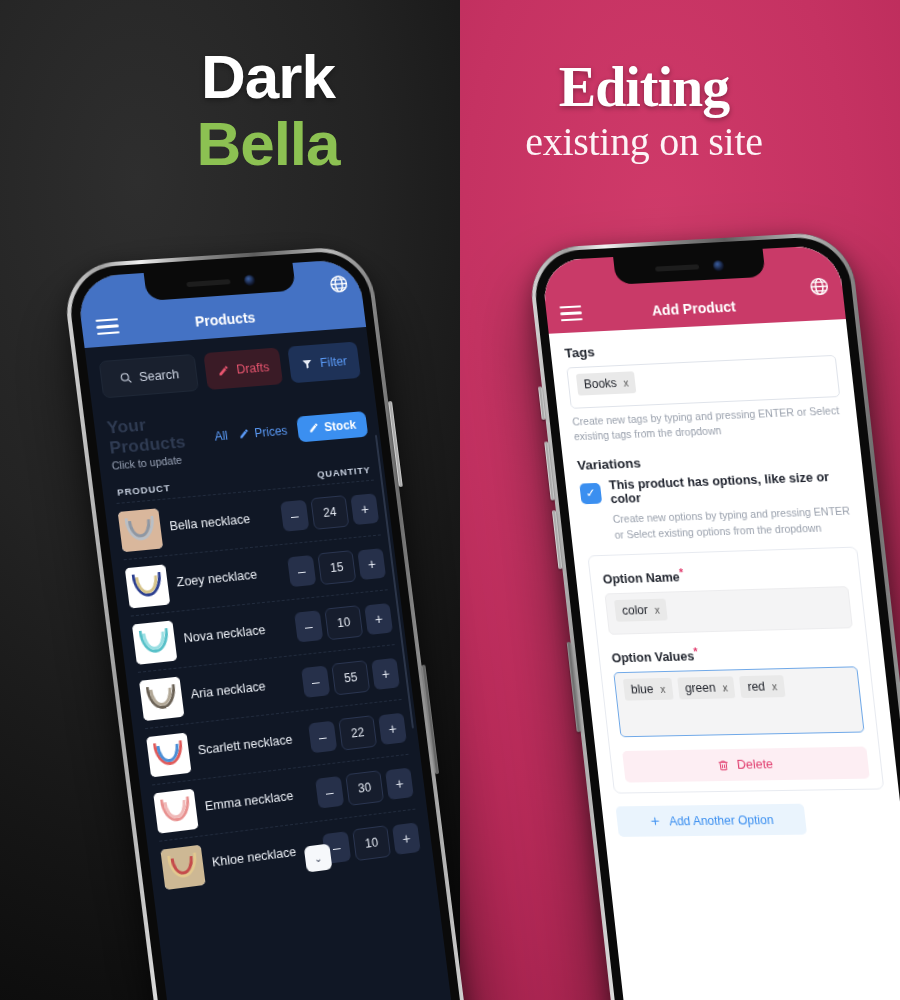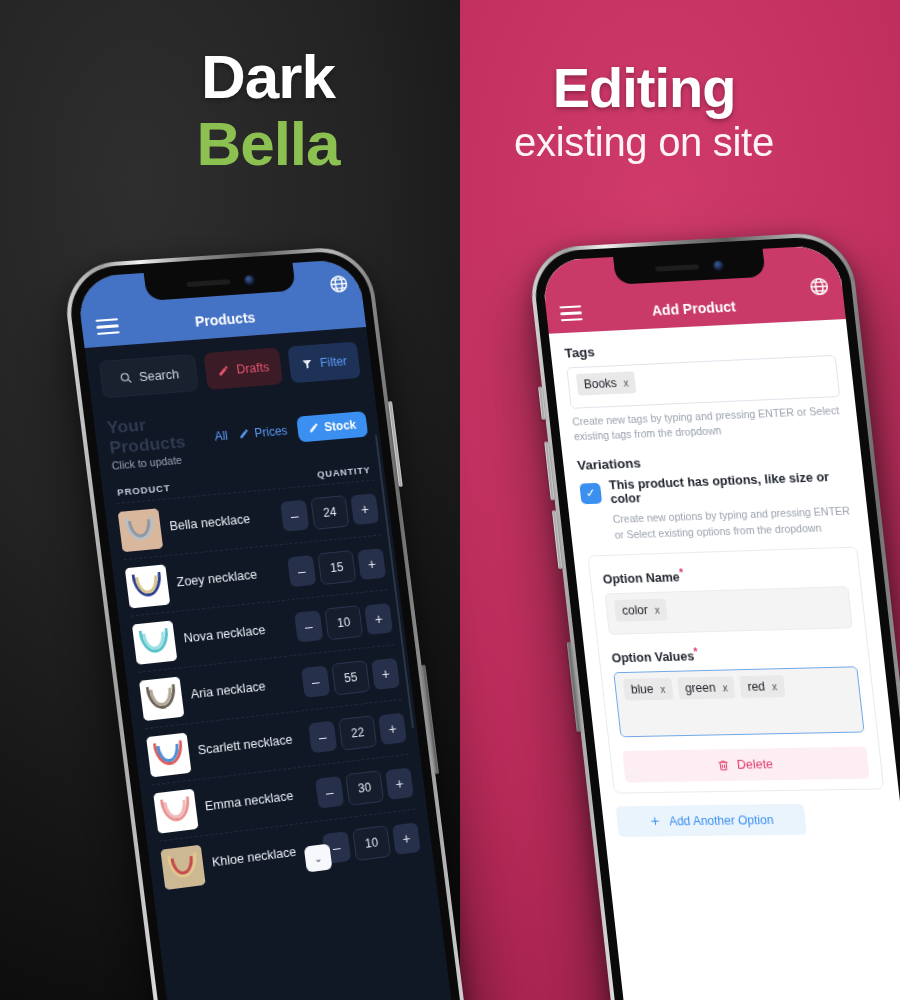--- a/index.html
+++ b/index.html
@@ -17,21 +17,21 @@
     background: radial-gradient(120% 90% at 30% 18%, #2e2e2e 0%, #232323 42%, #151515 75%, #0b0b0b 100%);
   }
   .bg-right {
     position: absolute; left: 460px; top: 0; width: 440px; height: 1000px;
     background: radial-gradient(110% 85% at 45% 22%, #cf3a69 0%, #c53262 40%, #b92a59 72%, #a8234f 100%);
   }
 
   
   .hero { position: absolute; text-align: center; }
   .hero-left { left: 0; top: 44px; width: 536px; }
-  .hero-right { left: 460px; top: 58px; width: 368px; }
+  .hero-right { left: 460px; top: 58px; width: 368px; font-family: Liberation Serif, serif; }
   .hero-l1 {
     font-weight: 700; letter-spacing: -1px; line-height: 1.06;
     text-shadow: 0 2px 5px rgba(0,0,0,.35);
   }
   .hero-left .hero-l1 { font-size: 62px; color: #ffffff; }
   .hero-left .hero-l2 { font-size: 62px; font-weight: 700; color: #8cc152; letter-spacing: -1px; line-height: 1.1; }
   .hero-right .hero-l1 { font-size: 56px; color: #ffffff; }
   .hero-right .hero-l2 { font-size: 40px; font-weight: 400; color: #fdf3f6; line-height: 1.25; letter-spacing: -.3px; }
 
   

